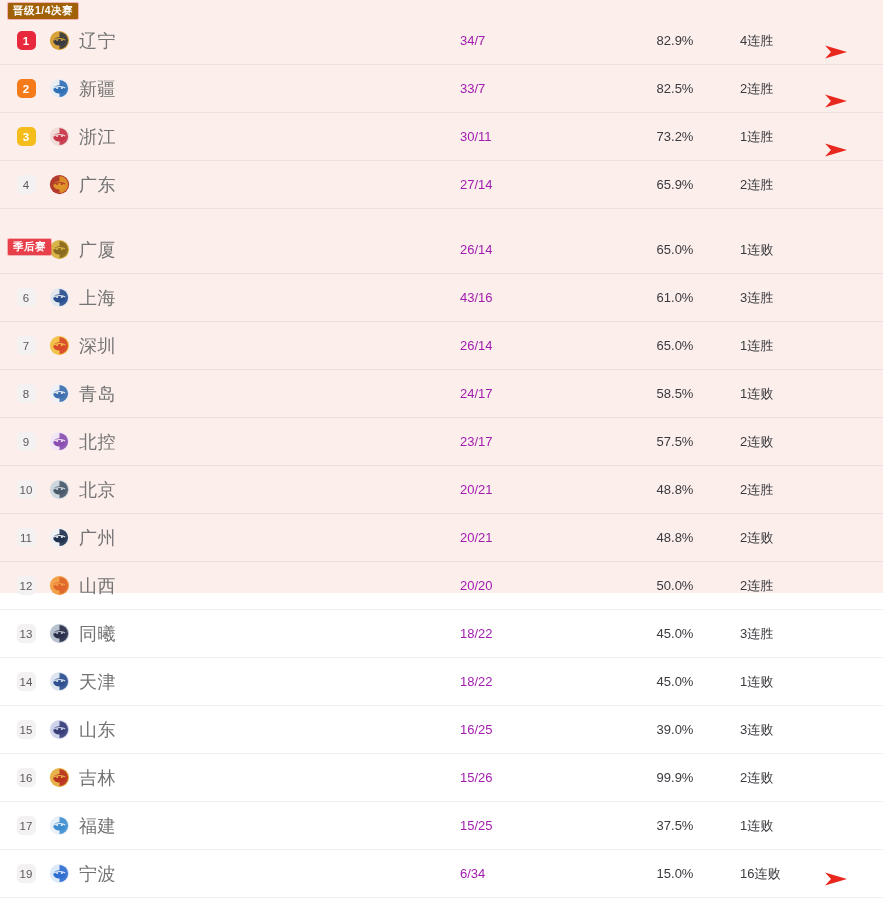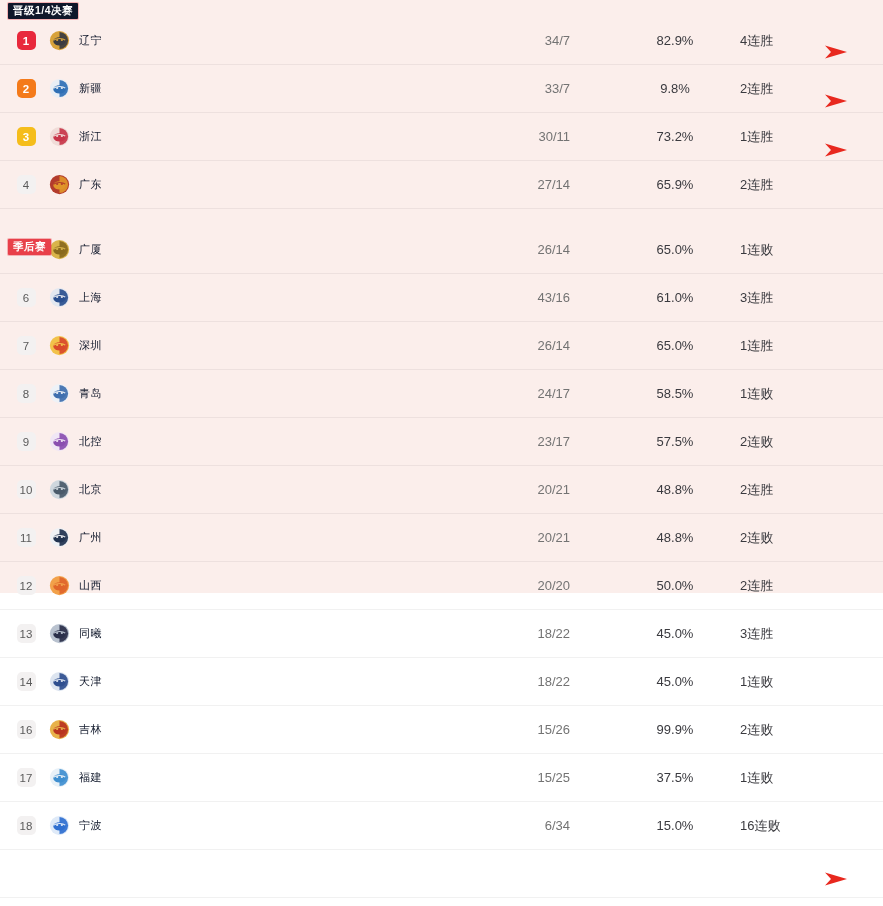--- a/index.html
+++ b/index.html
@@ -79,32 +79,32 @@
     width:30px;flex:0 0 30px;
     display:flex;align-items:center;justify-content:center;
   }
   .logo{
     width:21px;height:21px;border-radius:50%;
     display:block;
   }
 
   .c-team{
     flex:0 0 60px;
-    font-size:11px;
-    color:#0f172a;
+    font-size:18px;
+    color:#737373;
     letter-spacing:.4px;
     padding-left:5px;
     box-sizing:border-box;
     white-space:nowrap;
   }
 
   .c-rec{
     position:absolute;left:460px;width:110px;
-    text-align:right;
-    font-size:13px;color:#737373;
+    text-align:left;
+    font-size:13px;color:#a21caf;
   }
   .c-pct{
     position:absolute;left:620px;width:110px;
     text-align:center;
     font-size:13px;color:#3a3a3f;
   }
   .c-streak{
     position:absolute;left:740px;width:120px;
     text-align:left;
     font-size:13px;color:#3a3a3f;
@@ -114,21 +114,21 @@
   .arrows{position:absolute;left:0;top:0;width:883px;height:906px;z-index:6;pointer-events:none;}
 </style>
 </head>
 <body>
 
 <div id="standings">
 
   <div class="zone-pink"></div>
 
   <div class="rows" id="rows-host">
-      <div class="badge-row"><span class="badge" style="background: #0f172a;">晋级1/4决赛</span></div>
+      <div class="badge-row"><span class="badge" style="background: #a16207;">晋级1/4决赛</span></div>
       <div class="row">
         <div class="c-rank">
           <span class="rank-pill r1">1</span>
         </div>
         <div class="c-logo">
           <svg class="logo" viewBox="0 0 24 24">
             <circle cx="12" cy="12" r="11" fill="#d8a23a"></circle>
             <path d="M12 2.2a9.8 9.8 0 0 1 9.8 9.8A9.8 9.8 0 0 1 12 21.8Z" fill="#3a3b40" opacity=".92"></path>
             <ellipse cx="12" cy="13" rx="7" ry="4.6" fill="#3a3b40"></ellipse>
             <path d="M5.6 11.6c2.3-2.6 10.6-2.6 12.9 0" stroke="#d8a23a" stroke-width="1.3" fill="none"></path>
@@ -150,21 +150,21 @@
             <circle cx="12" cy="12" r="11" fill="#e9eef5"></circle>
             <path d="M12 2.2a9.8 9.8 0 0 1 9.8 9.8A9.8 9.8 0 0 1 12 21.8Z" fill="#2f6fb5" opacity=".92"></path>
             <ellipse cx="12" cy="13" rx="7" ry="4.6" fill="#2f6fb5"></ellipse>
             <path d="M5.6 11.6c2.3-2.6 10.6-2.6 12.9 0" stroke="#e9eef5" stroke-width="1.3" fill="none"></path>
             <circle cx="9.3" cy="11.4" r="1.25" fill="#e9eef5"></circle>
             <circle cx="14.7" cy="11.4" r="1.25" fill="#e9eef5"></circle>
           </svg>
         </div>
         <div class="c-team">新疆</div>
         <div class="c-rec">33/7</div>
-        <div class="c-pct">9.8%</div>
+        <div class="c-pct">82.5%</div>
         <div class="c-streak">2连胜</div>
       </div>
       <div class="row">
         <div class="c-rank">
           <span class="rank-pill r3">3</span>
         </div>
         <div class="c-logo">
           <svg class="logo" viewBox="0 0 24 24">
             <circle cx="12" cy="12" r="11" fill="#f0dcd8"></circle>
             <path d="M12 2.2a9.8 9.8 0 0 1 9.8 9.8A9.8 9.8 0 0 1 12 21.8Z" fill="#c8364a" opacity=".92"></path>
@@ -384,20 +384,39 @@
             <circle cx="14.7" cy="11.4" r="1.25" fill="#dde5f0"></circle>
           </svg>
         </div>
         <div class="c-team">天津</div>
         <div class="c-rec">18/22</div>
         <div class="c-pct">45.0%</div>
         <div class="c-streak">1连败</div>
       </div>
       <div class="row">
         <div class="c-rank">
+          <span class="rank-pill plain">15</span>
+        </div>
+        <div class="c-logo">
+          <svg class="logo" viewBox="0 0 24 24">
+            <circle cx="12" cy="12" r="11" fill="#cfd4ea"></circle>
+            <path d="M12 2.2a9.8 9.8 0 0 1 9.8 9.8A9.8 9.8 0 0 1 12 21.8Z" fill="#3a3f7a" opacity=".92"></path>
+            <ellipse cx="12" cy="13" rx="7" ry="4.6" fill="#3a3f7a"></ellipse>
+            <path d="M5.6 11.6c2.3-2.6 10.6-2.6 12.9 0" stroke="#cfd4ea" stroke-width="1.3" fill="none"></path>
+            <circle cx="9.3" cy="11.4" r="1.25" fill="#cfd4ea"></circle>
+            <circle cx="14.7" cy="11.4" r="1.25" fill="#cfd4ea"></circle>
+          </svg>
+        </div>
+        <div class="c-team">山东</div>
+        <div class="c-rec">16/25</div>
+        <div class="c-pct">39.0%</div>
+        <div class="c-streak">3连败</div>
+      </div>
+      <div class="row">
+        <div class="c-rank">
           <span class="rank-pill plain">16</span>
         </div>
         <div class="c-logo">
           <svg class="logo" viewBox="0 0 24 24">
             <circle cx="12" cy="12" r="11" fill="#e8b24a"></circle>
             <path d="M12 2.2a9.8 9.8 0 0 1 9.8 9.8A9.8 9.8 0 0 1 12 21.8Z" fill="#b8341f" opacity=".92"></path>
             <ellipse cx="12" cy="13" rx="7" ry="4.6" fill="#b8341f"></ellipse>
             <path d="M5.6 11.6c2.3-2.6 10.6-2.6 12.9 0" stroke="#e8b24a" stroke-width="1.3" fill="none"></path>
             <circle cx="9.3" cy="11.4" r="1.25" fill="#e8b24a"></circle>
             <circle cx="14.7" cy="11.4" r="1.25" fill="#e8b24a"></circle>
@@ -422,21 +441,21 @@
             <circle cx="14.7" cy="11.4" r="1.25" fill="#e8f1f8"></circle>
           </svg>
         </div>
         <div class="c-team">福建</div>
         <div class="c-rec">15/25</div>
         <div class="c-pct">37.5%</div>
         <div class="c-streak">1连败</div>
       </div>
       <div class="row">
         <div class="c-rank">
-          <span class="rank-pill plain">18</span>
+          <span class="rank-pill plain">19</span>
         </div>
         <div class="c-logo">
           <svg class="logo" viewBox="0 0 24 24">
             <circle cx="12" cy="12" r="11" fill="#dfeaf8"></circle>
             <path d="M12 2.2a9.8 9.8 0 0 1 9.8 9.8A9.8 9.8 0 0 1 12 21.8Z" fill="#2f6fd0" opacity=".92"></path>
             <ellipse cx="12" cy="13" rx="7" ry="4.6" fill="#2f6fd0"></ellipse>
             <path d="M5.6 11.6c2.3-2.6 10.6-2.6 12.9 0" stroke="#dfeaf8" stroke-width="1.3" fill="none"></path>
             <circle cx="9.3" cy="11.4" r="1.25" fill="#dfeaf8"></circle>
             <circle cx="14.7" cy="11.4" r="1.25" fill="#dfeaf8"></circle>
           </svg>

